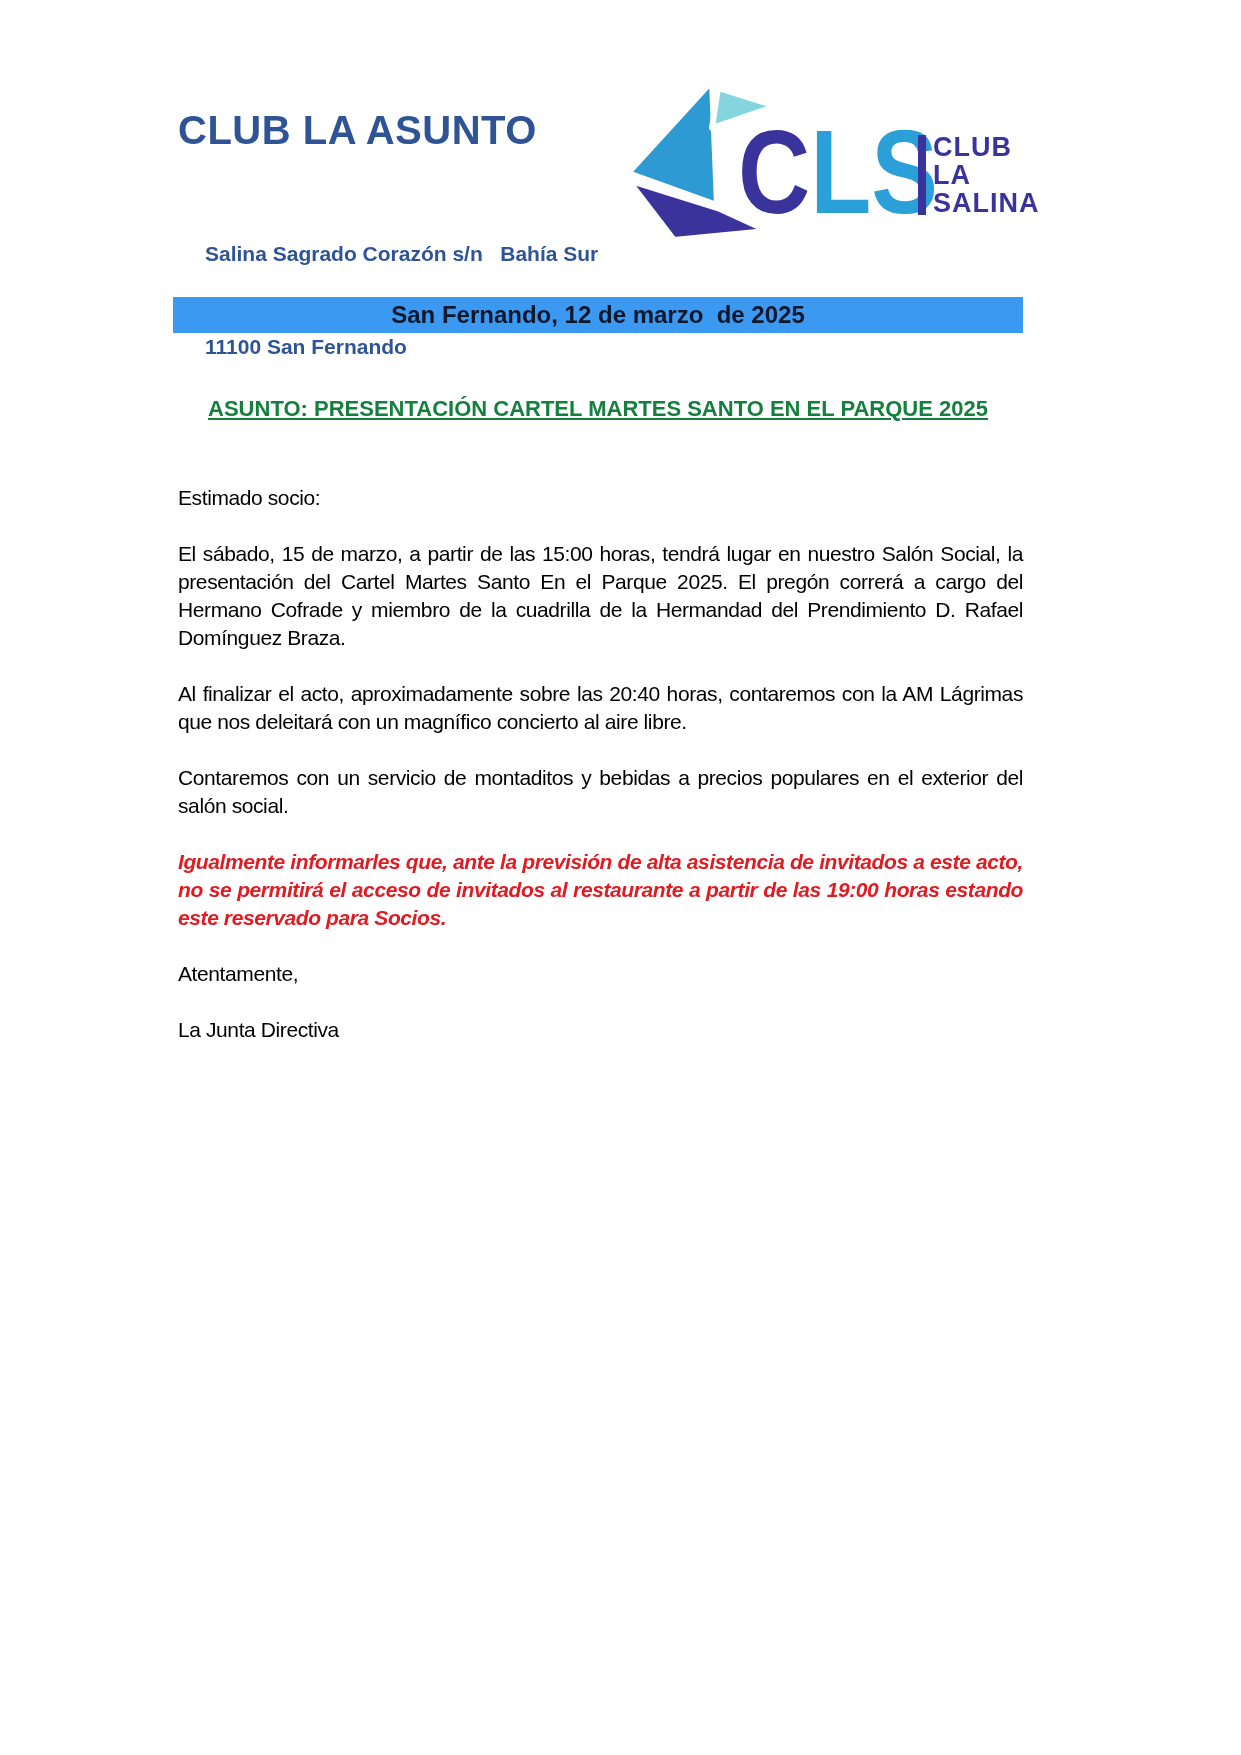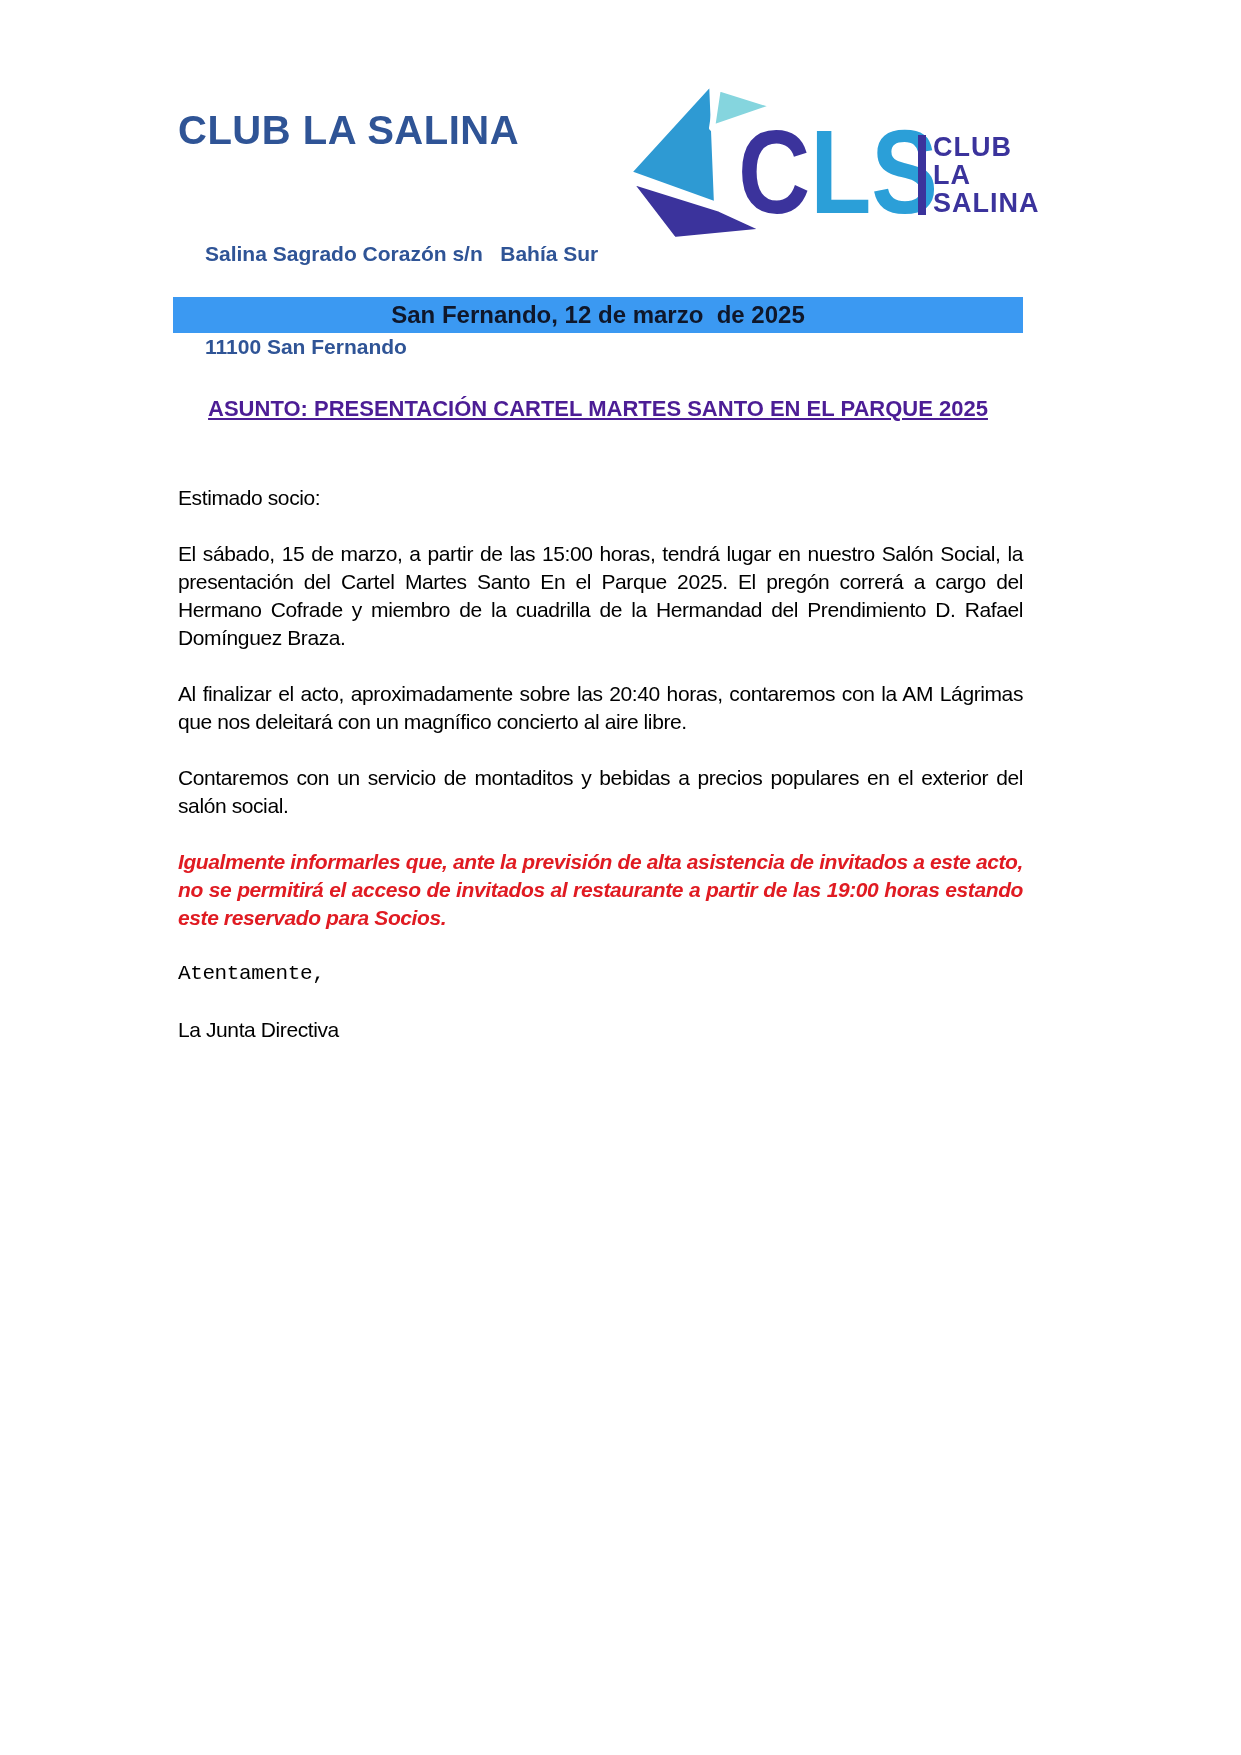--- a/index.html
+++ b/index.html
@@ -51,48 +51,48 @@
   }
   
   .subject {
     position: absolute;
     left: 173px; top: 396px;
     width: 850px;
     text-align: center;
     font-size: 22px;
     font-weight: bold;
     text-decoration: underline;
-    color: #4c1d95;
+    color: #15803d;
   }
   
   .letter-body {
     position: absolute;
     left: 178px; top: 484px;
     width: 845px;
     font-size: 21px;
     line-height: 28px;
     letter-spacing: -0.4px;
     color: #000000;
   }
   .letter-body p { margin: 0 0 28px 0; }
   .para { text-align: justify; }
   .highlight {
     text-align: justify;
     font-weight: bold;
     color: #E01B22;
     font-style: italic;
   }
-  .closing { margin-bottom: 28px; font-family: Liberation Mono, monospace; }
+  .closing { margin-bottom: 28px; }
 </style>
 </head>
 <body>
 
 <div class="page">
 
-  <div class="org-name">CLUB LA SALINA</div>
+  <div class="org-name">CLUB LA ASUNTO</div>
   <div class="org-address">
     <div>Salina Sagrado Corazón s/n   Bahía Sur</div>
     <div>11100 San Fernando</div>
   </div>
 
   <div class="logo-wrap">
     <svg width="450" height="182" viewBox="0 0 450 182" xmlns="http://www.w3.org/2000/svg">
 
       <polygon points="84,15 89,139 0,107" fill="#2E9AD3" stroke="#ffffff" stroke-width="6" stroke-linejoin="round"></polygon>
 

